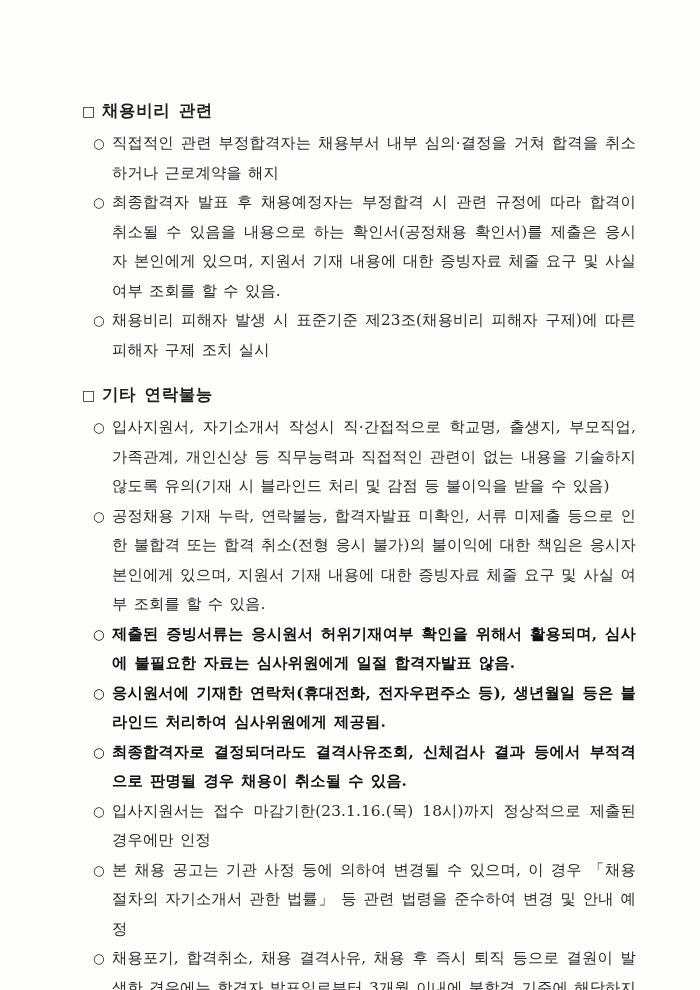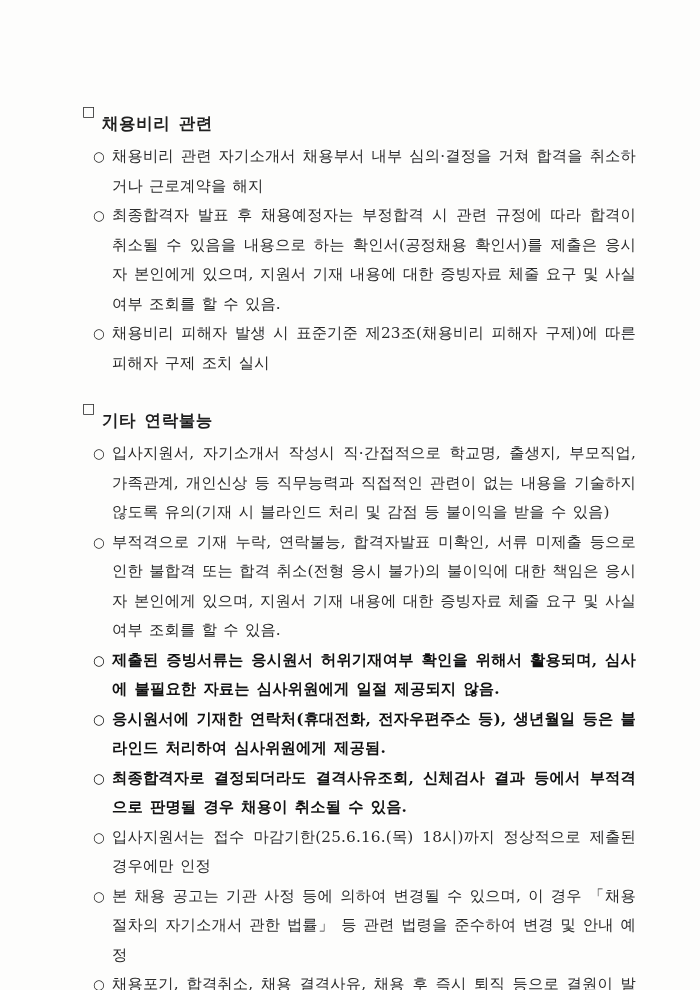--- a/index.html
+++ b/index.html
@@ -43,21 +43,20 @@
   .section-head .marker {
     flex: 0 0 auto;
     width: 20px;
     font-size: 14px;
     line-height: 30px;
     color: #222;
   }
   .section-head .head-text {
     flex: 1 1 auto;
     word-spacing: 2px;
-    margin-top: 13px;
   }
   
   .bullet {
     display: flex;
     align-items: flex-start;
     font-size: 15.3px;
     line-height: 29.5px;
     margin: 0 0 0 13px;
     color: #2a2a2a;
   }
@@ -98,21 +97,21 @@
   <div class="doc-body">
 
     <div class="section">
       <div class="section-head">
         <span class="marker">□</span>
         <span class="head-text">채용비리 관련</span>
       </div>
 
       <div class="bullet">
         <span class="marker">○</span>
-        <span class="btext">채용비리 관련 자기소개서 채용부서 내부 심의·결정을 거쳐 합격을 취소하거나 근로계약을 해지</span>
+        <span class="btext">직접적인 관련 부정합격자는 채용부서 내부 심의·결정을 거쳐 합격을 취소하거나 근로계약을 해지</span>
       </div>
 
       <div class="bullet">
         <span class="marker">○</span>
         <span class="btext">최종합격자 발표 후 채용예정자는 부정합격 시 관련 규정에 따라 합격이 취소될 수 있음을 내용으로 하는 확인서(공정채용 확인서)를 제출은 응시자 본인에게 있으며, 지원서 기재 내용에 대한 증빙자료 체줄 요구 및 사실 여부 조회를 할 수 있음.</span>
       </div>
 
       <div class="bullet">
         <span class="marker">○</span>
         <span class="btext">채용비리 피해자 발생 시 표준기준 제23조(채용비리 피해자 구제)에 따른 피해자 구제 조치 실시</span>
@@ -127,41 +126,41 @@
         <span class="head-text">기타 연락불능</span>
       </div>
 
       <div class="bullet">
         <span class="marker">○</span>
         <span class="btext">입사지원서, 자기소개서 작성시 직·간접적으로 학교명, 출생지, 부모직업, 가족관계, 개인신상 등 직무능력과 직접적인 관련이 없는 내용을 기술하지 않도록 유의(기재 시 블라인드 처리 및 감점 등 불이익을 받을 수 있음)</span>
       </div>
 
       <div class="bullet">
         <span class="marker">○</span>
-        <span class="btext">부적격으로 기재 누락, 연락불능, 합격자발표 미확인, 서류 미제출 등으로 인한 불합격 또는 합격 취소(전형 응시 불가)의 불이익에 대한 책임은 응시자 본인에게 있으며, 지원서 기재 내용에 대한 증빙자료 체줄 요구 및 사실 여부 조회를 할 수 있음.</span>
+        <span class="btext">공정채용 기재 누락, 연락불능, 합격자발표 미확인, 서류 미제출 등으로 인한 불합격 또는 합격 취소(전형 응시 불가)의 불이익에 대한 책임은 응시자 본인에게 있으며, 지원서 기재 내용에 대한 증빙자료 체줄 요구 및 사실 여부 조회를 할 수 있음.</span>
       </div>
 
       <div class="bullet bold">
         <span class="marker">○</span>
-        <span class="btext">제출된 증빙서류는 응시원서 허위기재여부 확인을 위해서 활용되며, 심사에 불필요한 자료는 심사위원에게 일절 제공되지 않음.</span>
+        <span class="btext">제출된 증빙서류는 응시원서 허위기재여부 확인을 위해서 활용되며, 심사에 불필요한 자료는 심사위원에게 일절 합격자발표 않음.</span>
       </div>
 
       <div class="bullet bold">
         <span class="marker">○</span>
         <span class="btext">응시원서에 기재한 연락처(휴대전화, 전자우편주소 등), 생년월일 등은 블라인드 처리하여 심사위원에게 제공됨.</span>
       </div>
 
       <div class="bullet bold">
         <span class="marker">○</span>
         <span class="btext">최종합격자로 결정되더라도 결격사유조회, 신체검사 결과 등에서 부적격으로 판명될 경우 채용이 취소될 수 있음.</span>
       </div>
 
       <div class="bullet">
         <span class="marker">○</span>
-        <span class="btext">입사지원서는 접수 마감기한(25.6.16.(목) 18시)까지 정상적으로 제출된 경우에만 인정</span>
+        <span class="btext">입사지원서는 접수 마감기한(23.1.16.(목) 18시)까지 정상적으로 제출된 경우에만 인정</span>
       </div>
 
       <div class="bullet">
         <span class="marker">○</span>
         <span class="btext">본 채용 공고는 기관 사정 등에 의하여 변경될 수 있으며, 이 경우 「채용 절차의 자기소개서 관한 법률」 등 관련 법령을 준수하여 변경 및 안내 예정</span>
       </div>
 
       <div class="bullet">
         <span class="marker">○</span>
         <span class="btext">채용포기, 합격취소, 채용 결격사유, 채용 후 즉시 퇴직 등으로 결원이 발생한 경우에는 합격자 발표일로부터 3개월 이내에 불합격 기준에 해당하지 않은 자 중에서 차 순위자로 추가합격자를 결정할 수 있음.</span>

